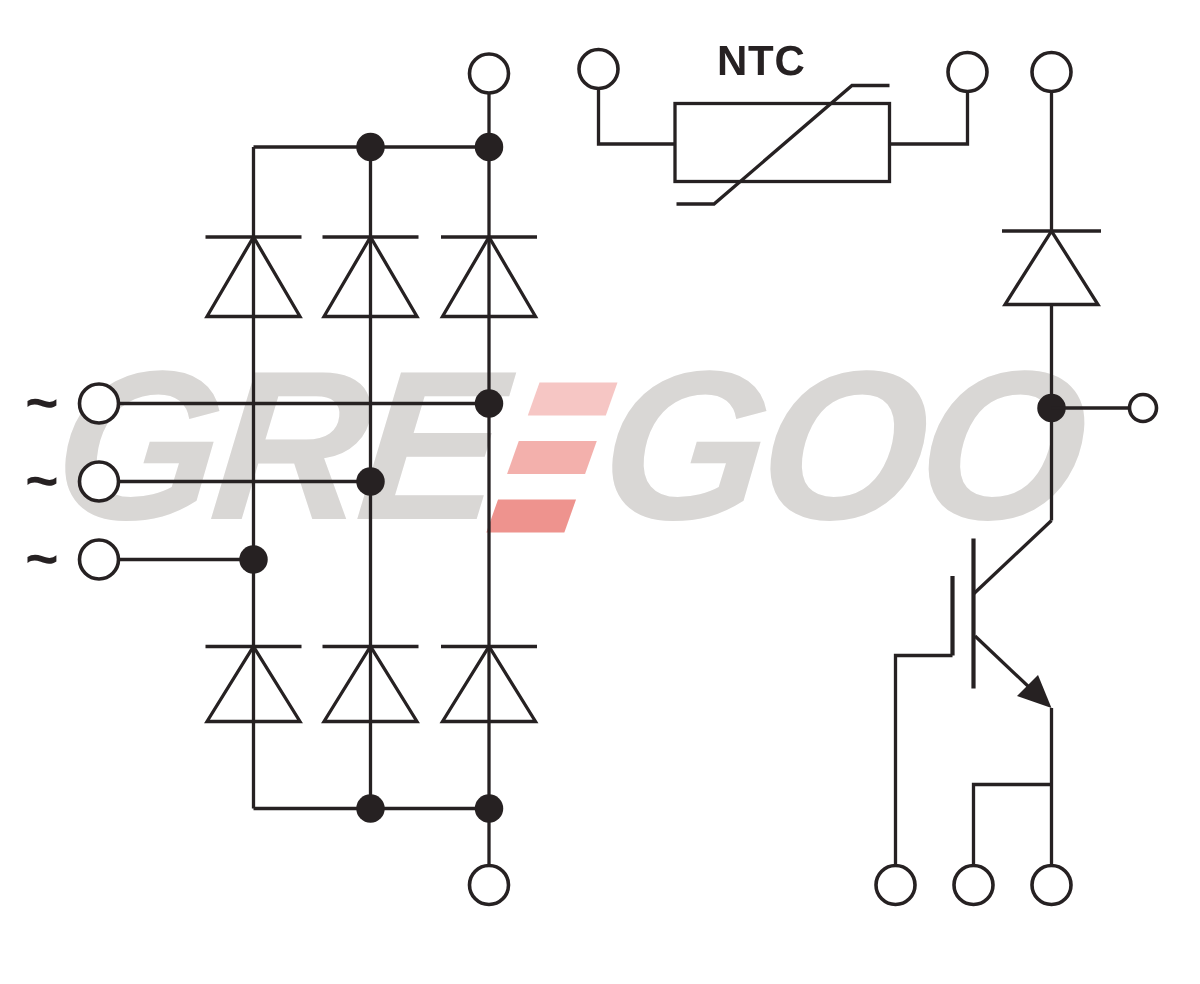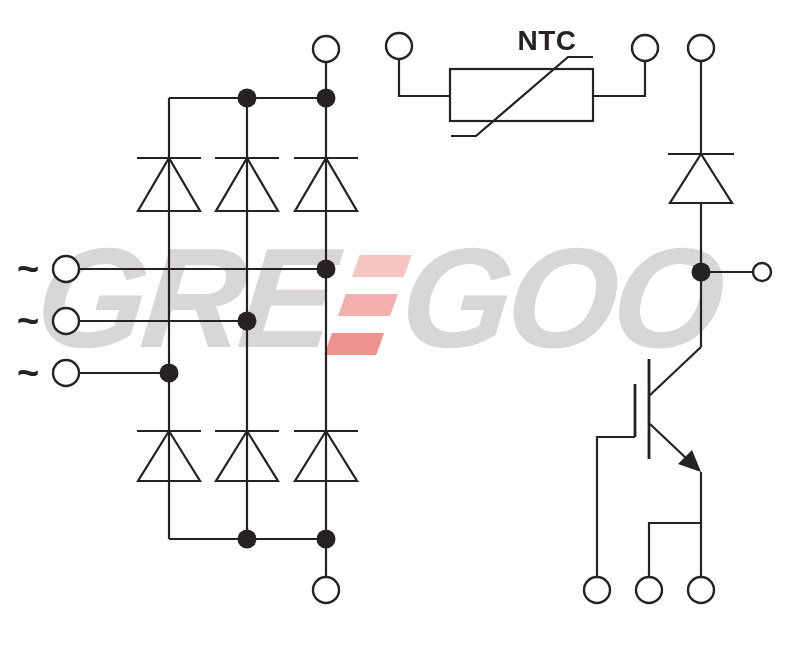--- a/index.html
+++ b/index.html
@@ -39,22 +39,22 @@
   svg.circuit { position: absolute; left: 0; top: 0; z-index: 2; }
   .wire   { stroke: var(--line, #262122); stroke-width: 2.2; fill: none; }
   .thick  { stroke-width: 2.8; }
   .comp-body { fill: #ffffff; }
   .terminal  { stroke: var(--line, #262122); stroke-width: 2.4; fill: #ffffff; }
   .dot   { fill: var(--line, #262122); stroke: none; }
 
   
   .label { position: absolute; z-index: 3; color: var(--line, #262122); }
   .ntc-label {
-    left: 507px; top: 25px; width: 80px;
-    text-align: center; font-size: 28px; font-weight: 700; letter-spacing: 0.5px;
+    left: 478px; top: 25px; width: 80px;
+    font-size: 28px; font-weight: 700; letter-spacing: 0.5px;
   }
   .tilde {
     left: 13px; width: 30px; height: 44px;
     display: flex; align-items: center; justify-content: center;
     font-size: 38px; font-weight: 700;
   }
   .tilde-1 { top: 247px; }
   .tilde-2 { top: 299px; }
   .tilde-3 { top: 351px; }
 </style>

